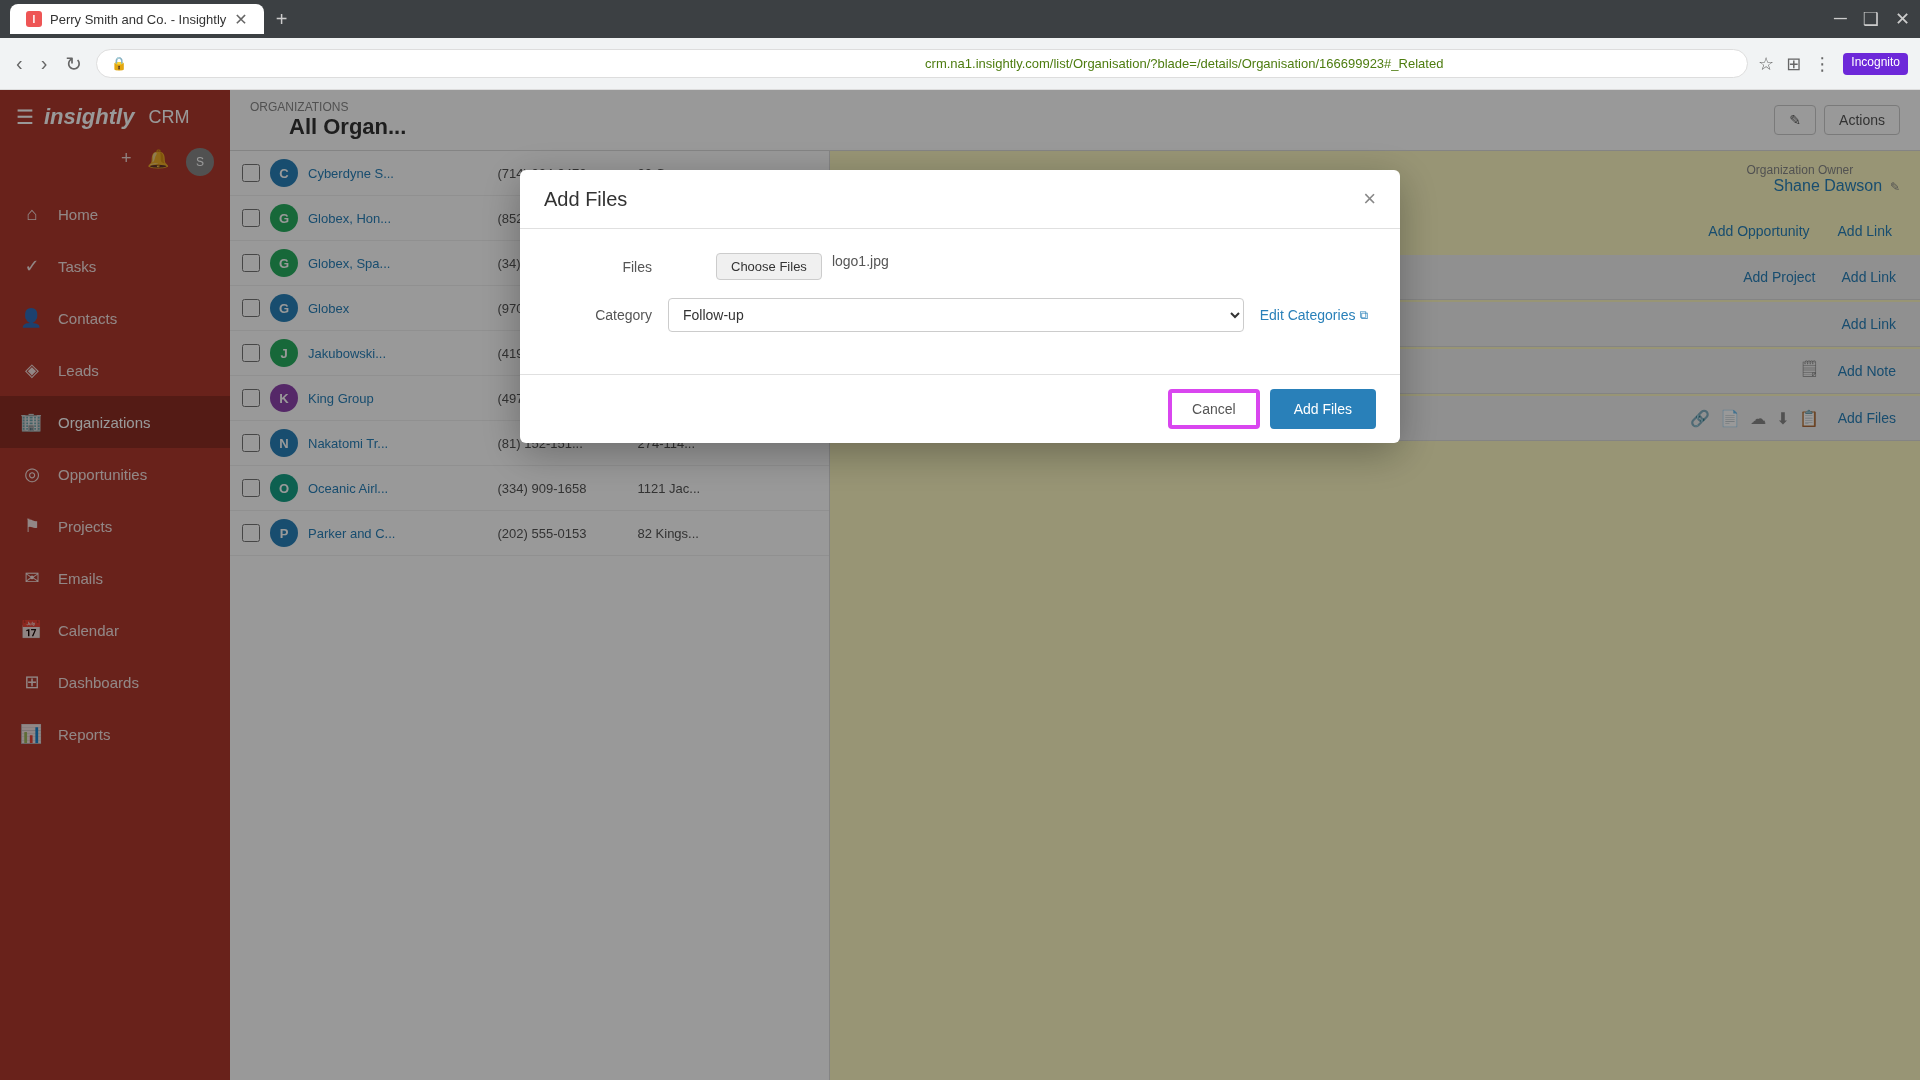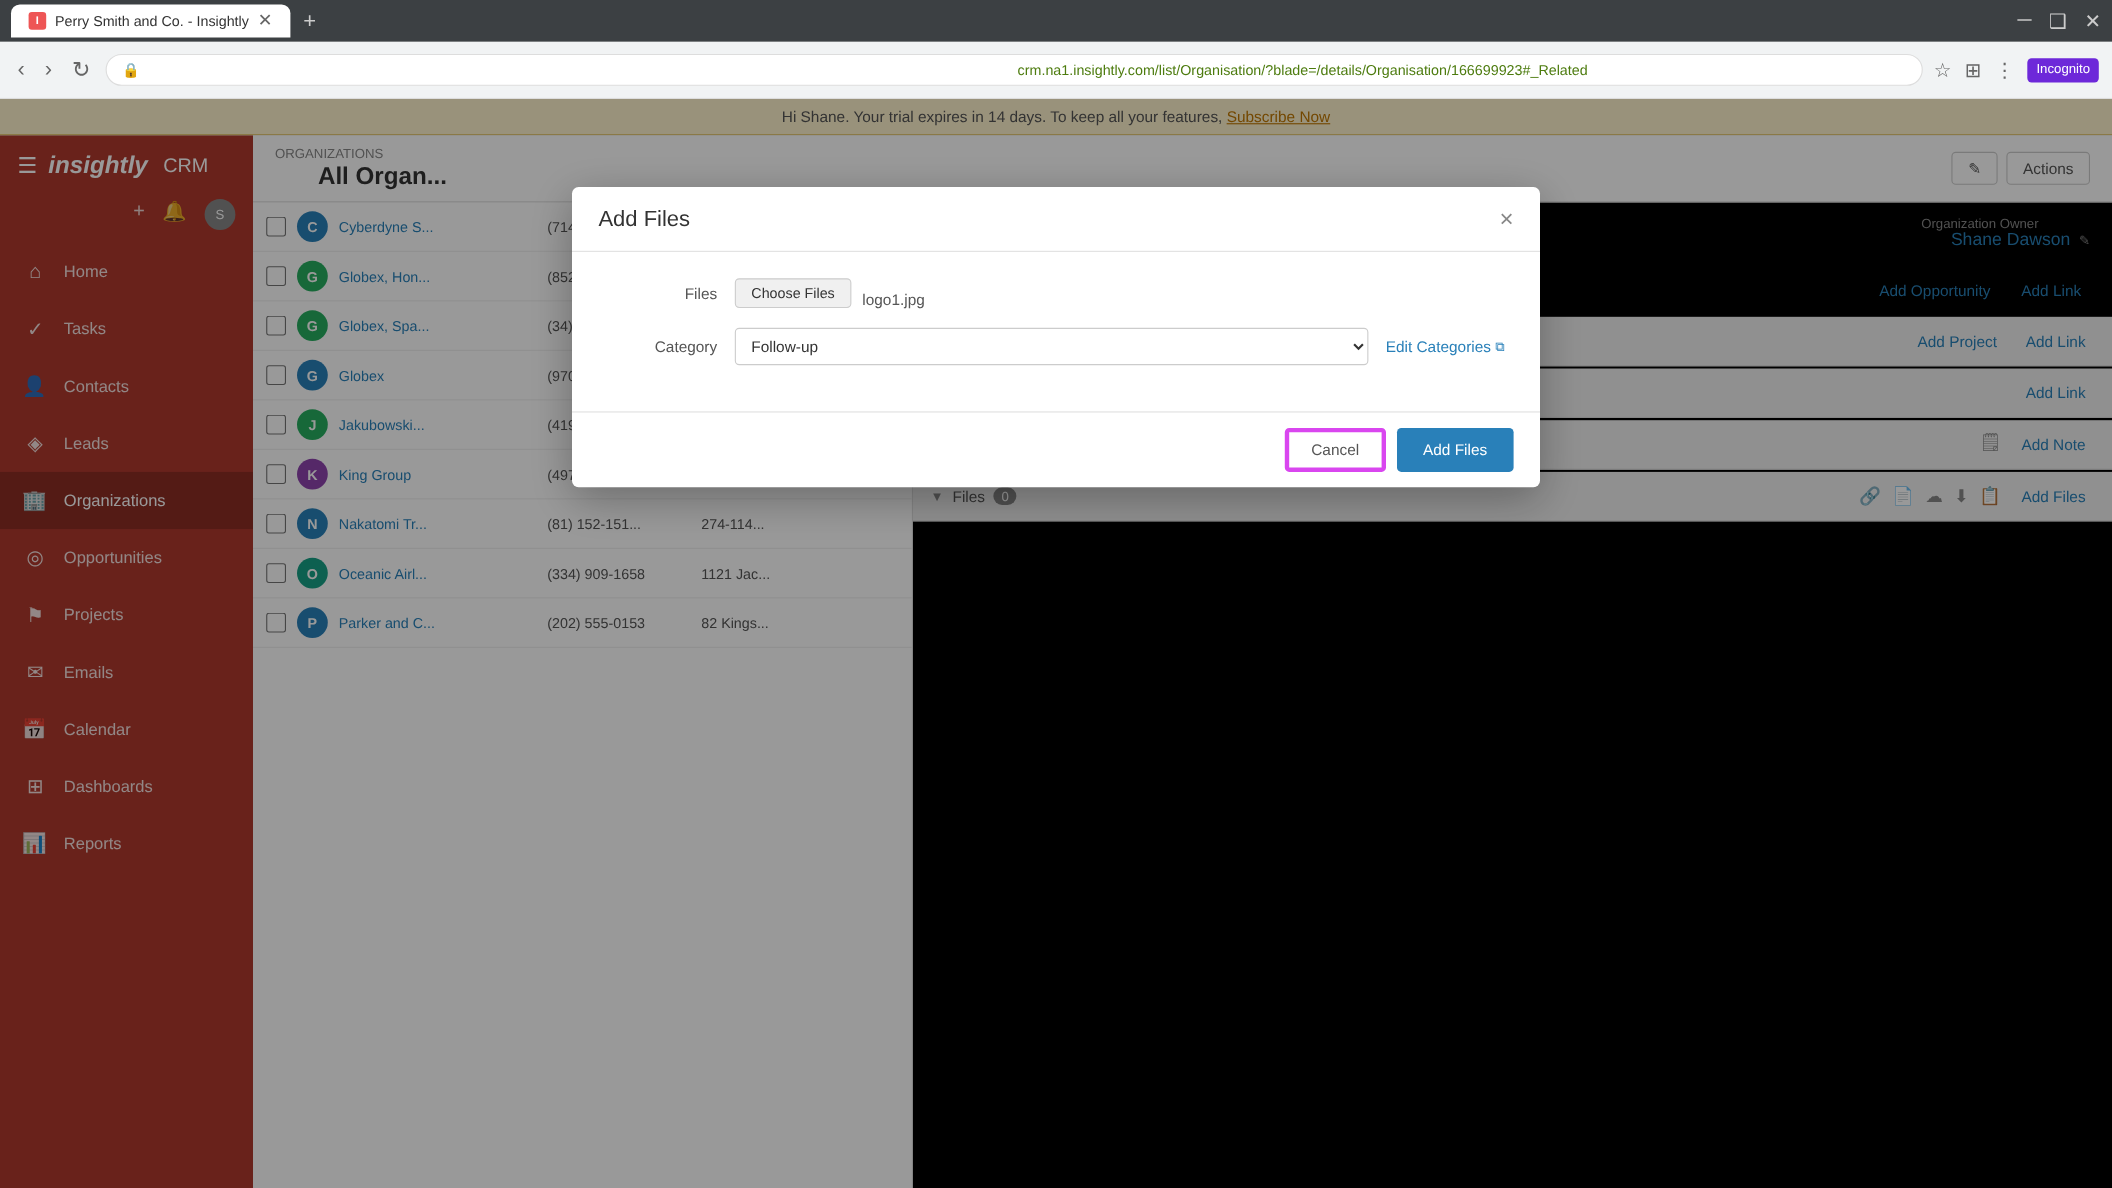--- a/index.html
+++ b/index.html
@@ -46,42 +46,42 @@
     
     .table-area { width: 600px; border-right: 1px solid #ddd; overflow-y: auto; background: #fff; }
     .table-row { display: flex; align-items: center; padding: 8px 12px; border-bottom: 1px solid #f0f0f0; gap: 10px; }
     .row-check { width: 18px; height: 18px; }
     .row-icon { width: 28px; height: 28px; border-radius: 50%; display: flex; align-items: center; justify-content: center; color: white; font-size: 13px; font-weight: bold; flex-shrink: 0; }
     .row-name { color: #2980b9; font-size: 13px; flex: 1; min-width: 0; overflow: hidden; text-overflow: ellipsis; white-space: nowrap; }
     .row-phone { color: #555; font-size: 13px; width: 130px; flex-shrink: 0; }
     .row-addr { color: #555; font-size: 13px; flex: 1; overflow: hidden; text-overflow: ellipsis; white-space: nowrap; }
 
     
-    .detail-panel { flex: 1; background: #000000; overflow-y: auto; padding: 0; }
+    .detail-panel { flex: 1; background: #fef9c3; overflow-y: auto; padding: 0; }
     .detail-section { background: #fff; margin-bottom: 2px; }
     .detail-section-header { padding: 10px 16px; background: #f0f0f0; border-bottom: 1px solid #ddd; display: flex; align-items: center; gap: 8px; font-size: 14px; color: #555; cursor: pointer; }
     .section-chevron { color: #888; font-size: 12px; }
     .section-badge { background: #888; color: #fff; border-radius: 10px; padding: 1px 7px; font-size: 12px; }
     .detail-actions { padding: 12px 20px; display: flex; gap: 12px; justify-content: flex-end; flex-wrap: wrap; }
     .detail-action-btn { color: #2980b9; background: none; border: none; font-size: 14px; cursor: pointer; padding: 4px 8px; }
     .detail-top { padding: 12px 20px; display: flex; justify-content: flex-end; align-items: center; gap: 10px; }
     .owner-label { font-size: 12px; color: #888; }
     .owner-name { color: #2980b9; font-size: 16px; margin-left: 27px; }
 
     
     .modal-overlay { position: fixed; top: 90px; left: 0; right: 0; bottom: 0; background: rgba(0,0,0,0.4); z-index: 1000; display: flex; align-items: flex-start; justify-content: center; padding-top: 80px; }
     .modal { background: #fff; border-radius: 6px; width: 880px; box-shadow: 0 10px 40px rgba(0,0,0,0.3); }
     .modal-header { padding: 16px 24px; border-bottom: 1px solid #e0e0e0; display: flex; align-items: center; justify-content: space-between; }
     .modal-title { font-size: 20px; font-weight: 400; color: #333; }
     .modal-close { font-size: 22px; color: #888; cursor: pointer; border: none; background: none; }
     .modal-body { padding: 24px 32px; }
     .form-row { display: flex; align-items: center; margin-bottom: 18px; gap: 16px; }
     .form-label { width: 100px; text-align: right; color: #555; font-size: 14px; }
     .form-input { flex: 1; border: 1px solid #ccc; border-radius: 4px; padding: 7px 10px; font-size: 14px; color: #333; }
-    .file-input-area { display: flex; align-items: flex-end; gap: 10px; }
+    .file-input-area { display: flex; align-items: flex-start; gap: 10px; margin-left: 48px; }
     .choose-files-btn { border: 1px solid #ccc; background: #f0f0f0; padding: 5px 14px; border-radius: 4px; font-size: 13px; cursor: pointer; color: #333; }
     .file-name { font-size: 14px; color: #555; }
     .form-select { flex: 1; border: 1px solid #ccc; border-radius: 4px; padding: 7px 10px; font-size: 14px; color: #333; background: #fff; }
     .edit-categories-link { color: #2980b9; font-size: 14px; cursor: pointer; text-decoration: none; display: flex; align-items: center; gap: 4px; }
     .modal-footer { padding: 14px 24px; border-top: 1px solid #e0e0e0; display: flex; justify-content: flex-end; gap: 10px; }
     .btn-cancel { border: 4px solid #d946ef; background: #fff; padding: 8px 20px; border-radius: 4px; font-size: 14px; cursor: pointer; color: #555; }
     .btn-primary { background: #2980b9; color: #fff; border: none; padding: 8px 24px; border-radius: 4px; font-size: 14px; cursor: pointer; font-weight: 500; }
   </style>
 </head>
 <body>
@@ -112,24 +112,20 @@
       <span>☆</span>
       <span>⊞</span>
       <span>⋮</span>
       <span class="incognito-badge">Incognito</span>
     </div>
   </div>
 </div>
 
 <div class="app-container">
 
-  <div class="trial-banner">
-    <span>Hi Shane. Your trial expires in 14 days. To keep all your features,</span>
-    <a>Subscribe Now</a>
-  </div>
 
   <div class="app-body">
 
     <div class="sidebar">
       <div class="sidebar-header">
         <span class="hamburger">☰</span>
         <span class="logo-text">insightly</span>
         <span class="logo-crm">CRM</span>
       </div>
 

